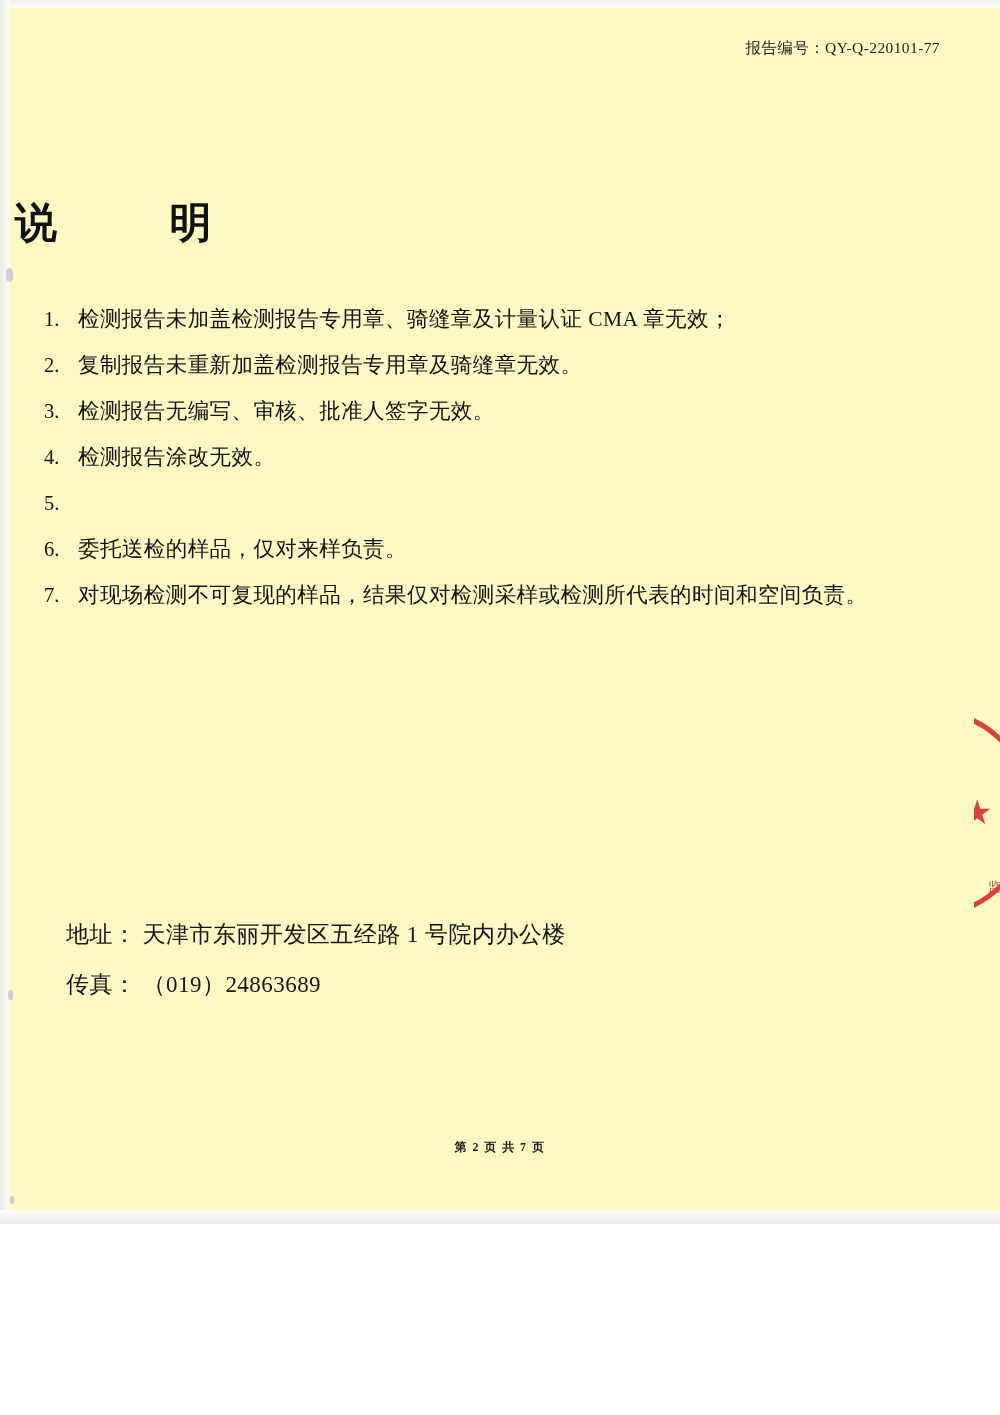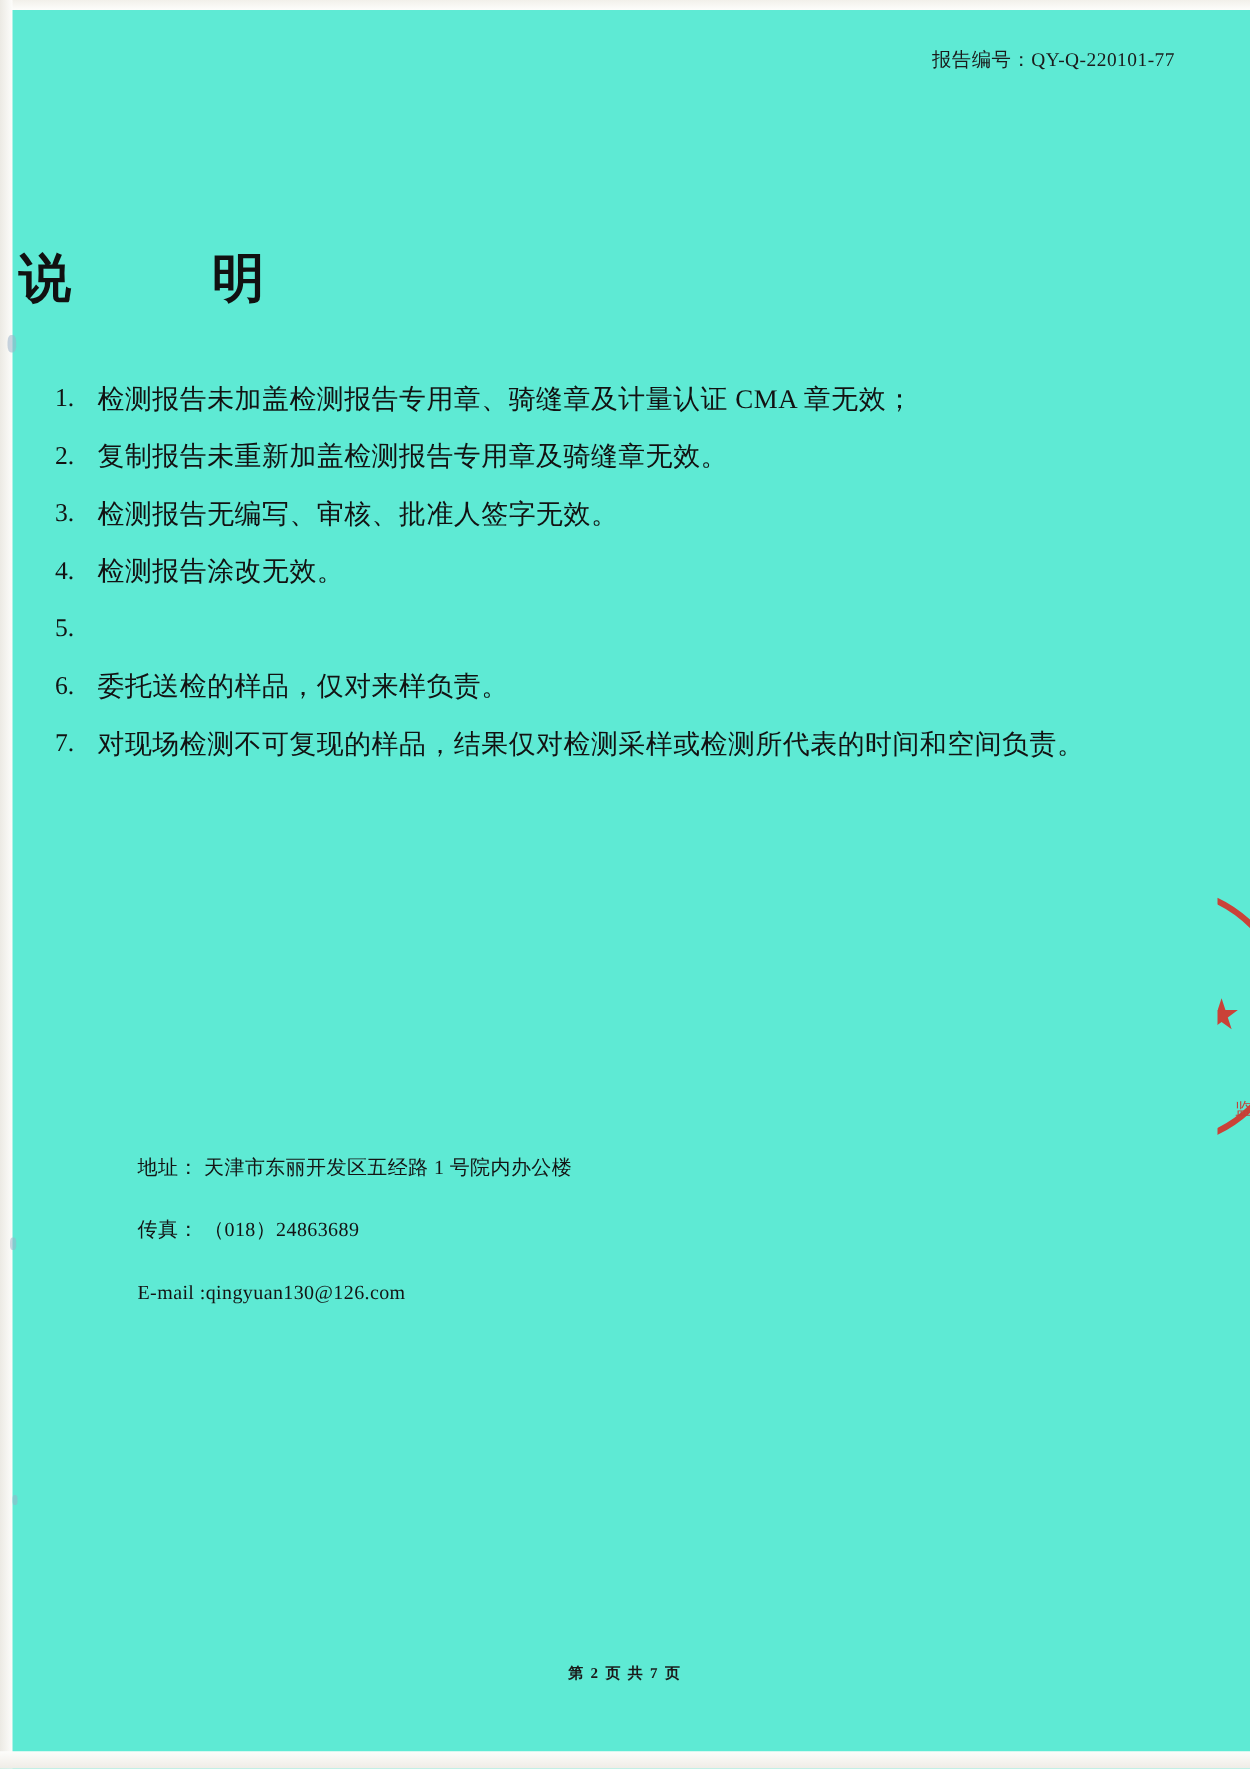--- a/index.html
+++ b/index.html
@@ -6,22 +6,22 @@
     margin: 0;
     padding: 0;
     background: #ffffff;
   }
   body {
     font-family: "Liberation Serif", serif;
   }
   .page {
     position: relative;
     width: 1000px;
-    height: 1415px;
-    background: #5eead4;
+    height: 1224px;
+    background: #fef9c3;
     overflow: hidden;
     text-decoration: underline;
   }
   
   .scan-edge-left {
     position: absolute;
     left: 0; top: 0;
     width: 10px; height: 1415px;
     background: linear-gradient(90deg, #eceae4 0%, #fdfdfb 100%);
   }
@@ -95,26 +95,25 @@
   }
 
   
   .contact {
     position: absolute;
     top: 910px;
     left: 66px;
     width: 860px;
   }
   .contact-row {
-    font-size: 16px;
+    font-size: 23px;
     line-height: 50px;
     color: #141414;
     letter-spacing: 0.02em;
     white-space: nowrap;
-    margin-left: 44px;
   }
 
   
   .footer {
     position: absolute;
     bottom: 68px;
     left: 0;
     width: 1000px;
     text-align: center;
     font-size: 12px;
@@ -228,19 +227,18 @@
   </div>
 
   <div class="stamp-fragment">
     <div class="ring"></div>
     <div class="star">★</div>
     <div class="tick">监</div>
   </div>
 
   <div class="contact">
     <div class="contact-row">地址：  天津市东丽开发区五经路 1 号院内办公楼</div>
-    <div class="contact-row">传真：  （018）24863689</div>
-    <div class="contact-row">E-mail :qingyuan130@126.com</div>
+    <div class="contact-row">传真：  （019）24863689</div>
   </div>
 
   <div class="footer">第 2 页 共 7 页</div>
 
 </div>
 
 </body></html>

